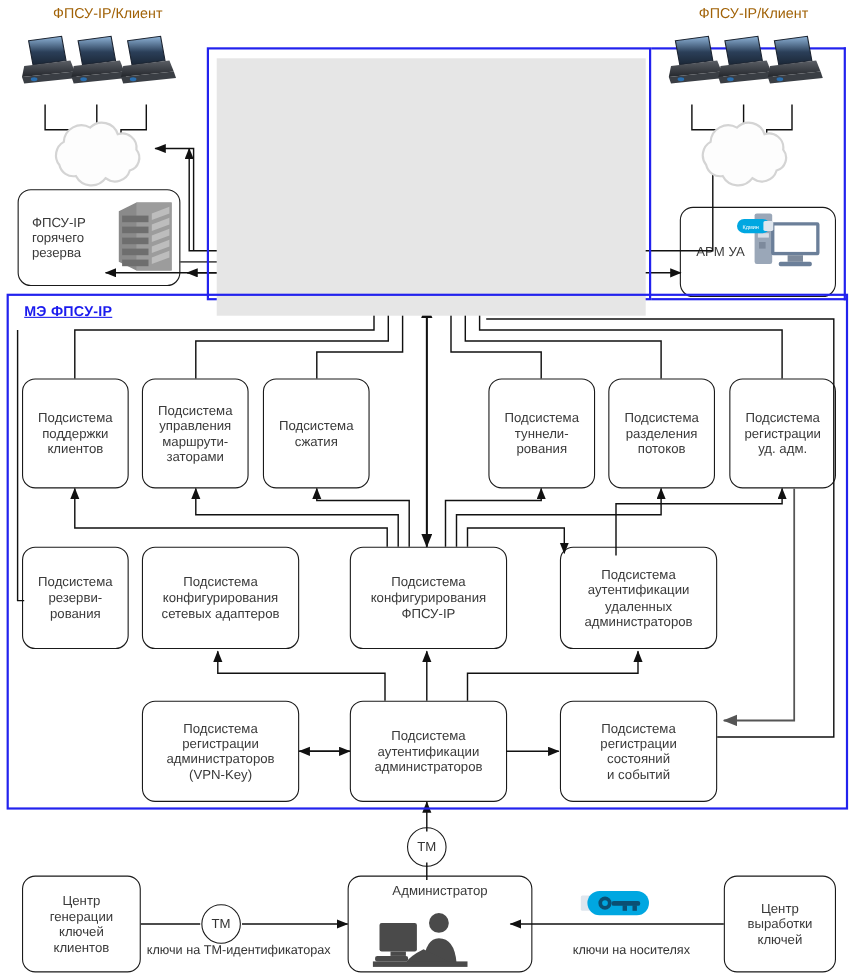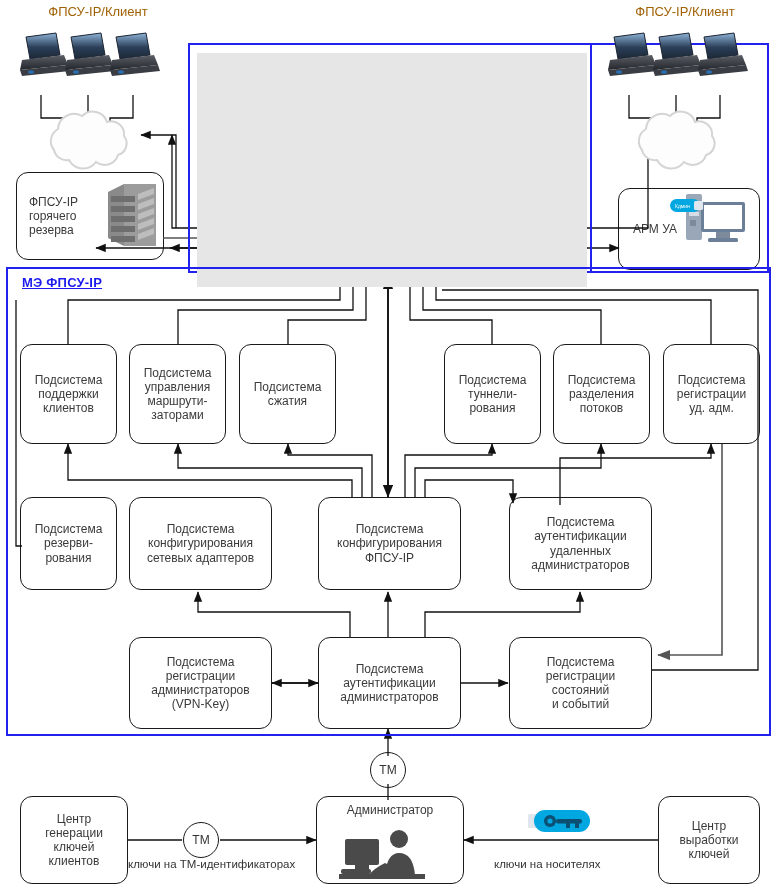--- a/index.html
+++ b/index.html
@@ -18,21 +18,21 @@
   .rbox{
     border:1.3px solid #1a1a1a;border-radius:12px;background:#fff;
     display:flex;align-items:center;justify-content:center;text-align:center;
     font-size:12px;color:#3a3a3a;line-height:1.18;padding:2px 3px;
   }
   .rbox .lines{white-space:pre-line;}
 
   .plain-label{font-size:13px;color:#a16207;text-align:center;}
   .gray-title{font-size:13.5px;color:#3a3a3a;text-align:center;}
 
-  .edge-label{font-size:11.5px;color:#333;text-align:left;white-space:nowrap;}
+  .edge-label{font-size:11.5px;color:#333;text-align:center;white-space:nowrap;}
 
   
   .tm-circle{
     border:1.2px solid #1a1a1a;border-radius:50%;background:#fff;
     display:flex;align-items:center;justify-content:center;
     font-size:12px;color:#333;
   }
 
   svg.lay{position:absolute;left:0;top:0;width:781px;height:887px;pointer-events:none;}
   svg.lay.under{z-index:1;}
@@ -414,21 +414,21 @@
       <span>ТМ</span>
     </div>
 
     <div class="abs rbox" style="left:20px;top:796px;width:108px;height:88px;">
       <span class="lines">Центр
 генерации
 ключей
 клиентов</span>
     </div>
 
-    <div class="abs rbox" style="left:316px;top:796px;width:148px;height:88px;align-items:flex-start;padding-top:6px;">
+    <div class="abs rbox" style="left:316px;top:796px;width:168px;height:88px;align-items:flex-start;padding-top:6px;">
       <span>Администратор</span>
     </div>
 
     <div class="abs rbox" style="left:658px;top:796px;width:102px;height:88px;">
       <span class="lines">Центр
 выработки
 ключей</span>
     </div>
 
     <div class="abs tm-circle" style="left:183px;top:822px;width:36px;height:36px;">

